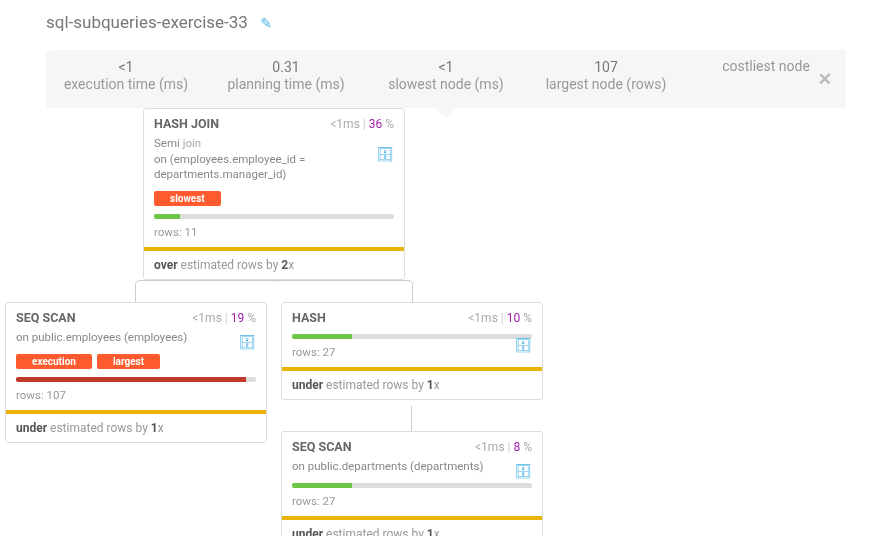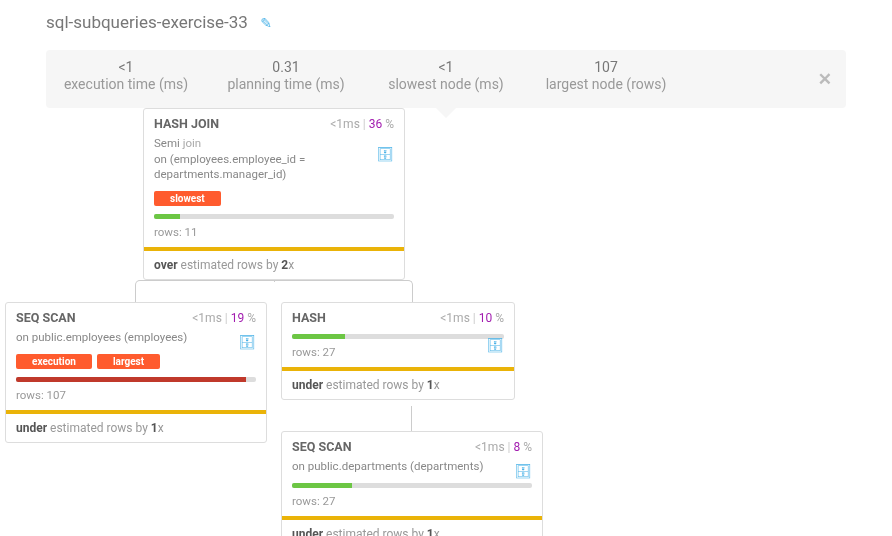--- a/index.html
+++ b/index.html
@@ -29,21 +29,21 @@
 .b-larg{background:#ff5b2e}
 .bar{margin:0 10px 6px 10px;height:5px;background:#ddd;border-radius:2px;overflow:hidden}
 .bar .fill{height:100%}
 .g{background:#6cc644}.r{background:#c0392b}
 .rows{padding:0 10px 8px 10px;color:#999;font-size:11.5px}
 .est{border-top:4px solid #eab308;padding:7px 10px;font-size:12px;color:#999}
 .est b{color:#555}
 .conn{position:absolute;border:1.5px solid #ccc;border-bottom:none}
 .n1{left:143px;top:0;width:262px}
 .n2{left:5px;top:194px;width:262px}
-.n3{left:281px;top:194px;width:234px}
+.n3{left:281px;top:194px;width:262px}
 .n4{left:281px;top:323px;width:262px}
 .c1{left:135px;top:172px;width:278px;height:24px;border-top-left-radius:5px;border-top-right-radius:5px}
 .cv{position:absolute;left:274px;top:160px;width:0;height:14px;border-left:1.5px solid #ccc}
 .cv2{position:absolute;left:411px;top:298px;width:0;height:26px;border-left:1.5px solid #ccc}
 </style>
 </head>
 <body>
 
 <div class="title">
   <span>sql-subqueries-exercise-33</span>
@@ -61,20 +61,21 @@
     </div>
   <div class="stat">
       <div class="val">&lt;1</div>
       <div class="lbl">slowest node (ms)</div>
     </div>
   <div class="stat">
       <div class="val">107</div>
       <div class="lbl">largest node (rows)</div>
     </div>
   <div class="stat">
+      <div class="lbl">costliest node</div>
     </div>
   <span class="close">✕</span>
   <div class="stats-notch"></div>
 </div>
 
 <div class="diagram">
   <div class="cv"></div>
   <div class="conn c1"></div>
   <div class="cv2"></div>
 

